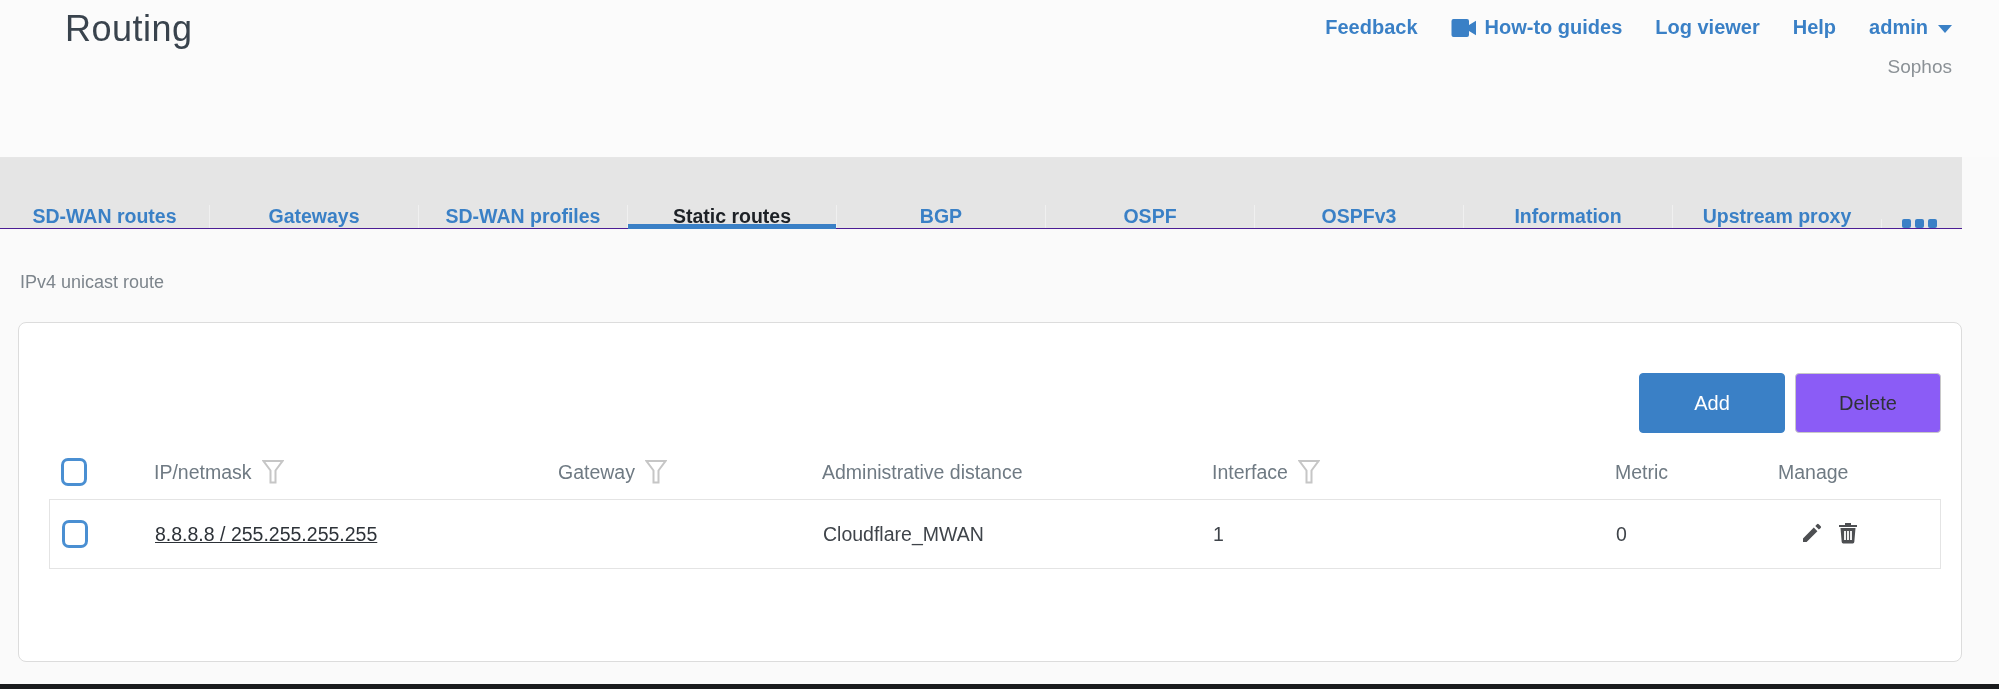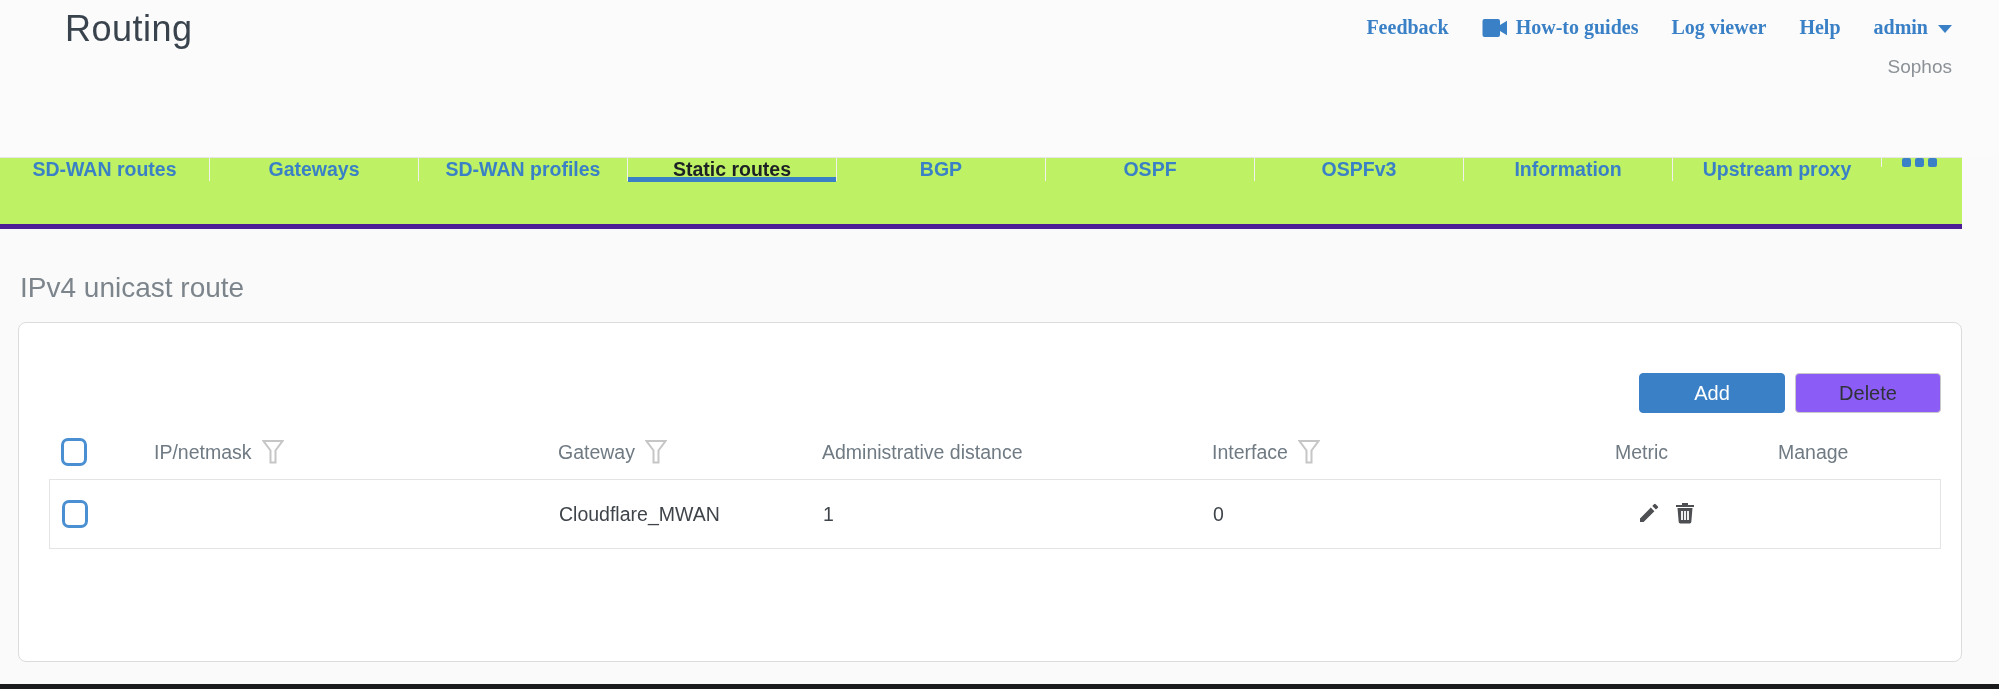--- a/index.html
+++ b/index.html
@@ -10,42 +10,42 @@
   }
 
   
   .top-header { height:157px; position:relative; background:#fbfbfb; }
   .page-title {
     position:absolute; left:20px; top:8px;
     font-size:36px; font-weight:300; color:#39434d; letter-spacing:0.5px;margin-left:45px;
   }
   .header-links {
     position:absolute; top:16px; right:47px;
-    display:flex; align-items:center; gap:33px;font-family:Liberation Serif, serif;
+    display:flex; align-items:center; gap:33px;
   }
   .header-link {
     color:#3a80c6; font-size:20px; font-weight:600; text-decoration:none;
     display:flex; align-items:center; gap:8px; cursor:pointer; white-space:nowrap;
   }
   .videocam { width:26px; height:22px; display:inline-block; }
   .caret-down {
     width:0; height:0; display:inline-block;
     border-left:7px solid transparent; border-right:7px solid transparent;
     border-top:8px solid #3a80c6; margin-left:2px; margin-top:3px;
   }
   .brand-label {
     position:absolute; top:56px; right:47px;
     color:#8b9196; font-size:19px;
   }
 
   
   .tab-bar {
     position:absolute; top:157px; left:0; width:1962px; height:72px;
-    background:#bef264; border-top:1px solid #e6e6e6; border-bottom:5px solid #4c1d95;
-    display:flex; align-items:flex-start;
+    background:#e5e5e5; border-top:1px solid #e6e6e6; border-bottom:1px solid #4c1d95;
+    display:flex; align-items:flex-end;
   }
   .tab {
     width:209px; display:flex; align-items:center; justify-content:center;
     font-size:19.5px; font-weight:700; color:#3a80c6; cursor:pointer;
     position:relative; border-left:1px solid #f0f0f0;
   }
   .tab:first-child { border-left:none; }
   .tab.active { color:#1d2126; }
   .tab.active::after {
     content:""; position:absolute; left:0; right:0; bottom:-1px; height:5px;
@@ -53,32 +53,32 @@
   }
   .tab-overflow {
     width:76px; display:flex; align-items:center; justify-content:center;
     gap:4px; cursor:pointer; border-left:1px solid #f0f0f0;
   }
   .tab-overflow i { width:9px; height:9px; background:#3a80c6; border-radius:2px; display:block; }
 
   
   .section-title {
     position:absolute; top:272px; left:20px;
-    font-size:28px; font-weight:300; color:#7d858c;
+    font-size:18px; font-weight:300; color:#7d858c;
   }
 
   .panel {
     position:absolute; top:322px; left:18px; width:1944px; height:340px;
     background:#ffffff; border:1px solid #dcdcdc; border-radius:8px;
     padding:0 20px 0 30px;
   }
 
   .toolbar { display:flex; justify-content:flex-end; gap:10px; margin-top:50px; }
   .btn {
-    height:40px; min-width:146px; font-size:20px; font-family:inherit;
+    height:60px; min-width:146px; font-size:20px; font-family:inherit;
     border-radius:4px; cursor:pointer; padding:0 30px;
   }
   .btn-primary { background:#3a80c6; border:1px solid #3a80c6; color:#ffffff; }
   .btn-secondary { background:#8b5cf6; border:1px solid #c8c8c8; color:#2f3237; }
 
   .grid {
     display:grid;
     grid-template-columns:105px 404px 264px 390px 403px 163px 1fr;
     align-items:center;
   }
@@ -218,20 +218,23 @@
         <span>Metric</span>
       </div>
       <div class="th manage-cell" style="padding-left:0;">
         <span>Manage</span>
       </div>
     </div>
 
     <div class="grid data-row">
       <div class="checkbox-cell">
         <div class="checkbox"></div>
+      </div>
+      <div>
+        <a class="route-link">8.8.8.8 / 255.255.255.255</a>
       </div>
       <div class="cell-text"></div>
       <div class="cell-text">Cloudflare_MWAN</div>
       <div class="cell-text">1</div>
       <div class="cell-text">0</div>
       <div class="manage-cell">
         <button class="icon-btn">
           <span>
             <svg viewBox="0 0 24 24" width="24" height="24">
                 <path fill="#4d4f52" d="M3 17.4V21h3.6L17.4 10.2l-3.6-3.6L3 17.4zM20.7 7a1.2 1.2 0 0 0 0-1.7l-2-2a1.2 1.2 0 0 0-1.7 0l-1.7 1.7 3.6 3.6L20.7 7z"></path>

